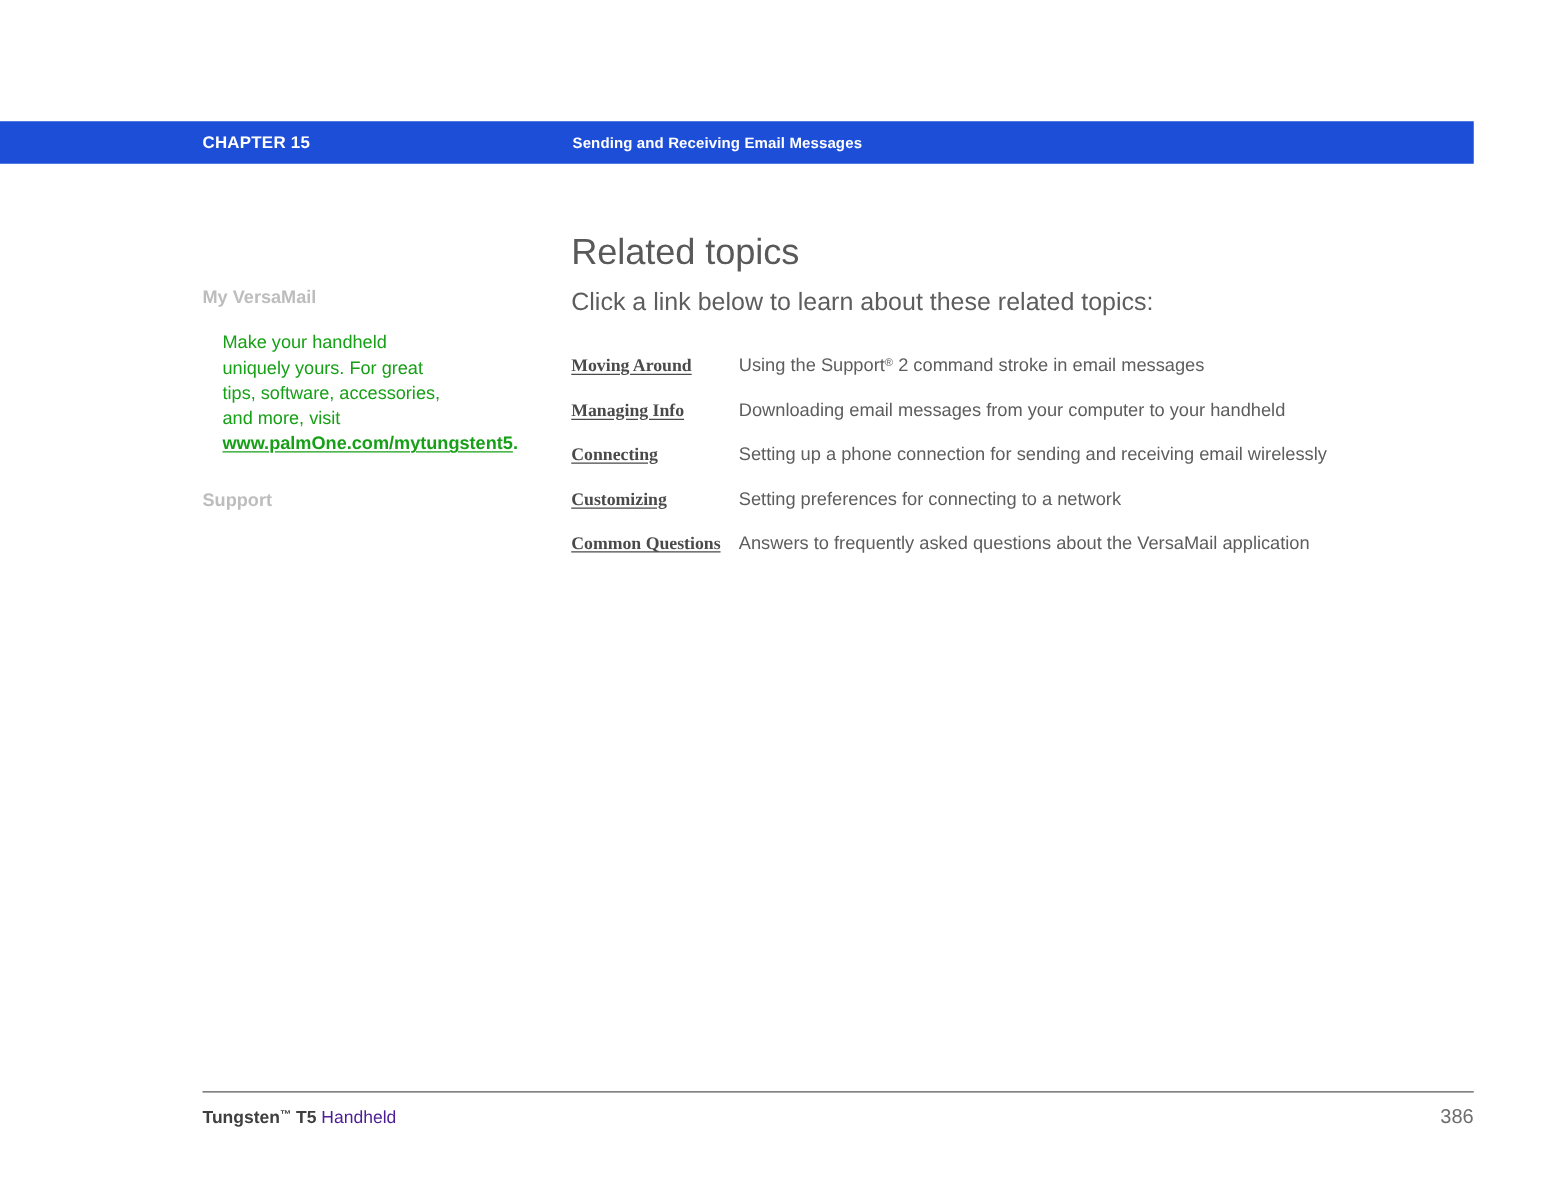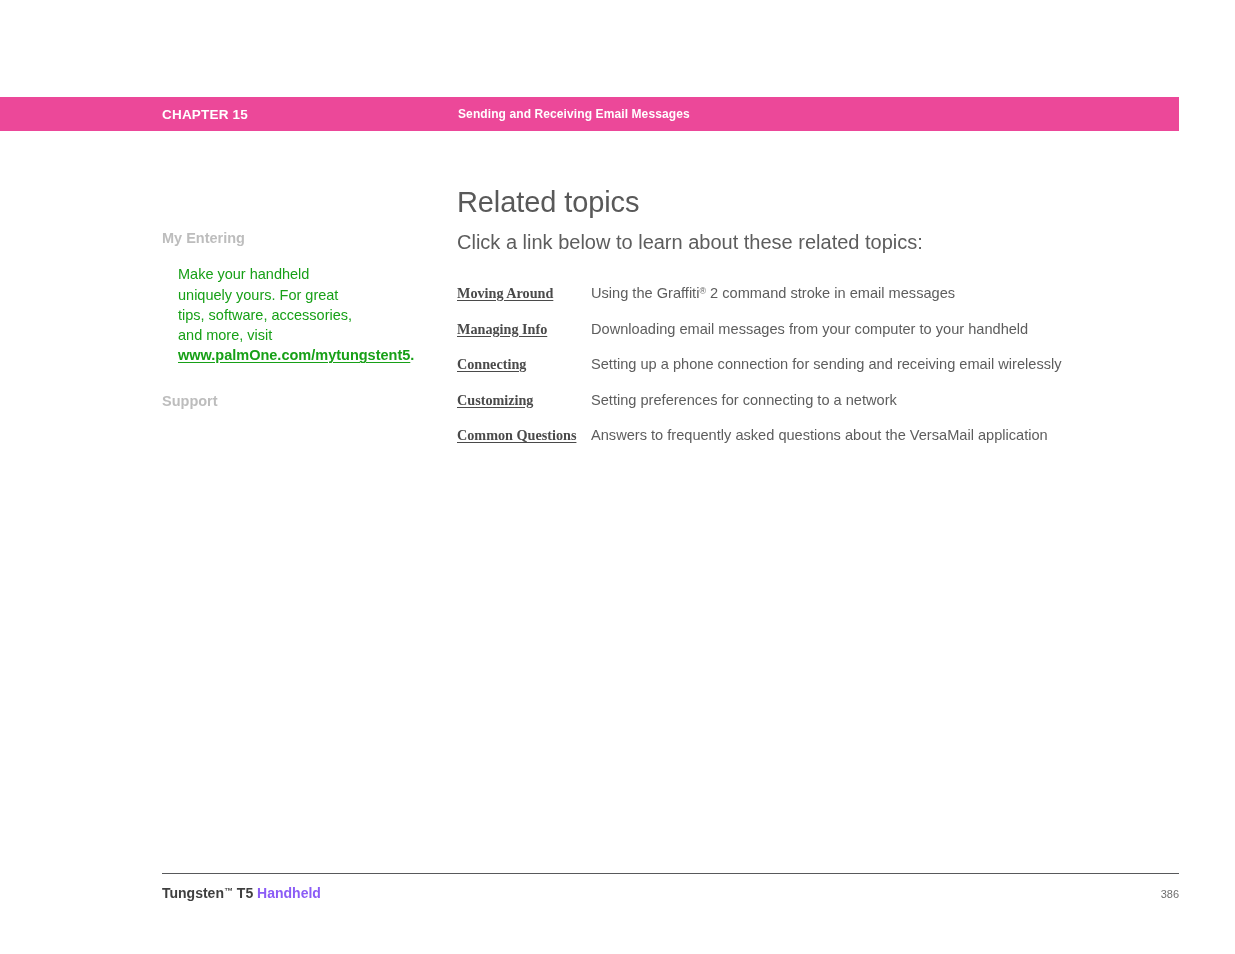--- a/index.html
+++ b/index.html
@@ -17,21 +17,21 @@
     -webkit-font-smoothing: antialiased;
   }
 
   
   .chapter-bar {
     position: absolute;
     left: 0;
     top: 97px;
     width: 1179px;
     height: 34px;
-    background: #ec4899;
+    background: #1d4ed8;
   }
   .chapter-bar .chapter-label {
     position: absolute;
     left: 162px;
     top: 50%;
     transform: translateY(-50%);
     color: #ffffff;
     font-size: 13.5px;
     font-weight: bold;
     letter-spacing: 0.2px;
@@ -167,63 +167,63 @@
   .footer-product .fp-bold {
     color: #3f3f3f;
     font-weight: bold;
   }
   .footer-product .fp-bold sup {
     font-size: 9px;
     vertical-align: 4px;
     line-height: 0;
   }
   .footer-product .fp-light {
-    color: #8b5cf6;
-    font-weight: bold;
+    color: #4c1d95;
+    font-weight: normal;
     margin-top: 44px;
   }
   .footer-page {
     position: absolute;
     right: 0;
     top: 2px;
     color: #6e6e6e;
-    font-size: 11px;
+    font-size: 16px;
     line-height: 18px;
   }
 </style>
 </head>
 <body>
 
 <div class="chapter-bar">
   <span class="chapter-label">CHAPTER 15</span>
   <span class="chapter-title">Sending and Receiving Email Messages</span>
 </div>
 
 <div class="sidebar">
 
   <div class="side-block">
-    <p class="side-heading">My Entering</p>
+    <p class="side-heading">My VersaMail</p>
     <p class="side-body"><span>Make your handheld uniquely yours. For great tips, software, accessories, and more, visit </span><a class="side-link" href="#">www.palmOne.com/mytungstent5</a><span class="side-period">.</span></p>
   </div>
 
   <div class="side-block">
     <p class="side-heading">Support</p>
   </div>
 
 </div>
 
 <div class="main">
   <h1 class="page-title">Related topics</h1>
   <p class="intro">Click a link below to learn about these related topics:</p>
 
   <table class="topics">
     <tbody>
       <tr>
         <td class="col-link"><a class="topic-link" href="#">Moving Around</a></td>
-        <td class="topic-desc"><span>Using the Graffiti</span><sup>®</sup><span> 2 command stroke in email messages</span></td>
+        <td class="topic-desc"><span>Using the Support</span><sup>®</sup><span> 2 command stroke in email messages</span></td>
       </tr>
       <tr>
         <td class="col-link"><a class="topic-link" href="#">Managing Info</a></td>
         <td class="topic-desc"><span>Downloading email messages from your computer to your handheld</span></td>
       </tr>
       <tr>
         <td class="col-link"><a class="topic-link" href="#">Connecting</a></td>
         <td class="topic-desc"><span>Setting up a phone connection for sending and receiving email wirelessly</span></td>
       </tr>
       <tr>

